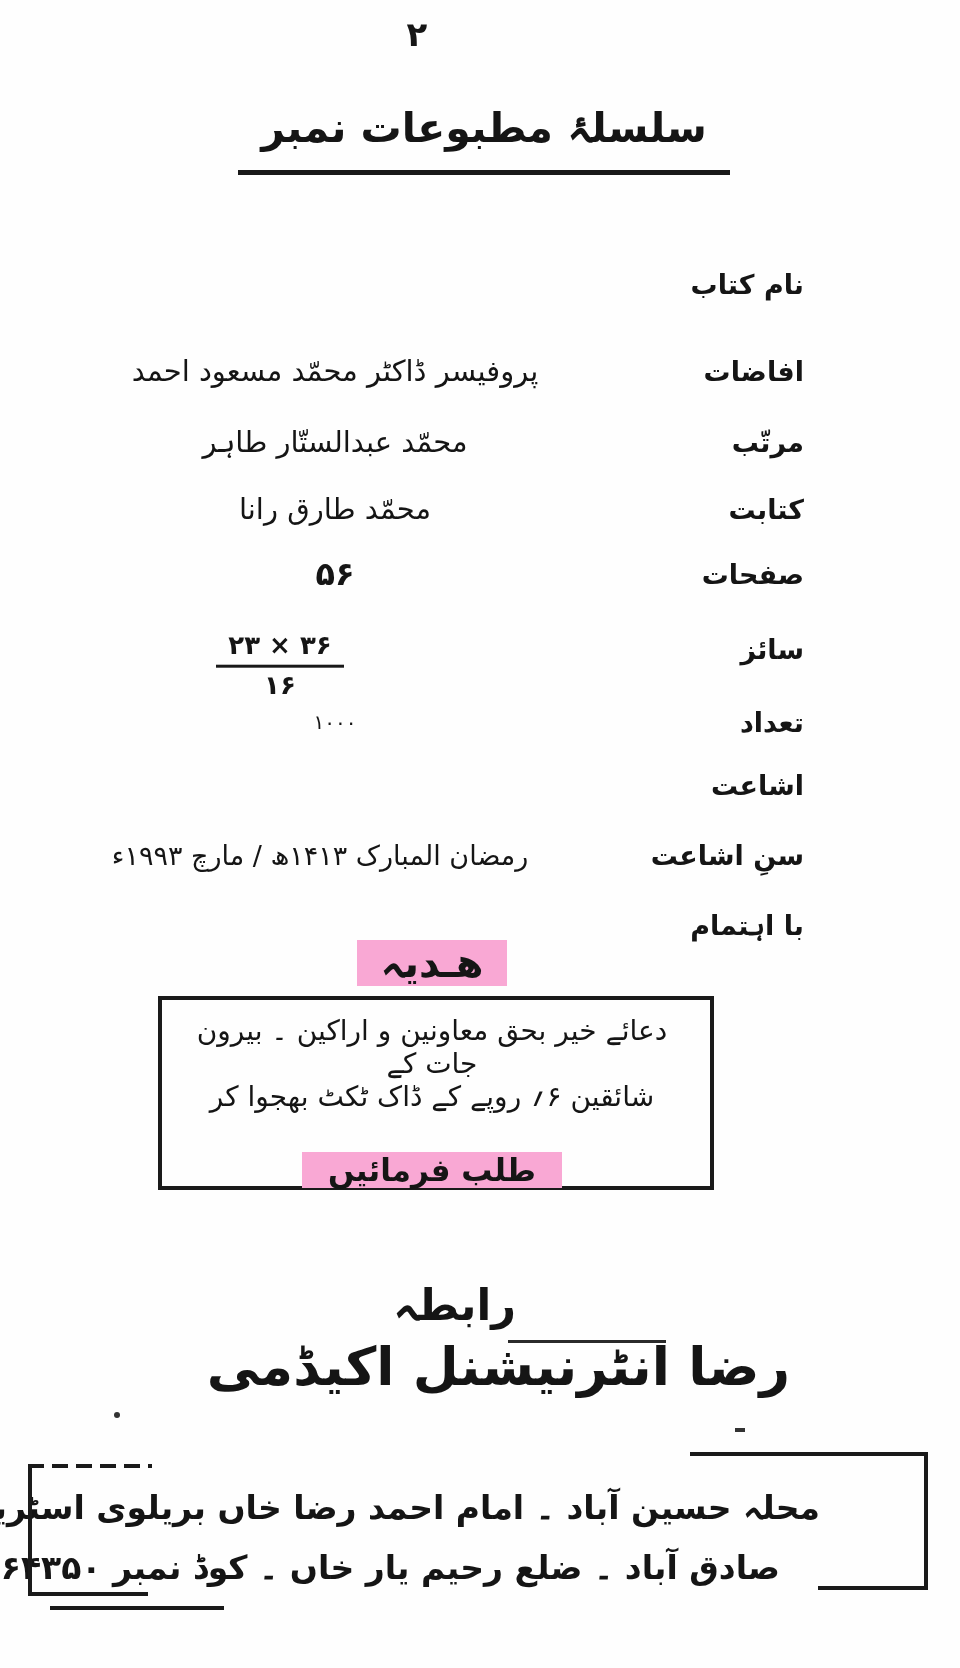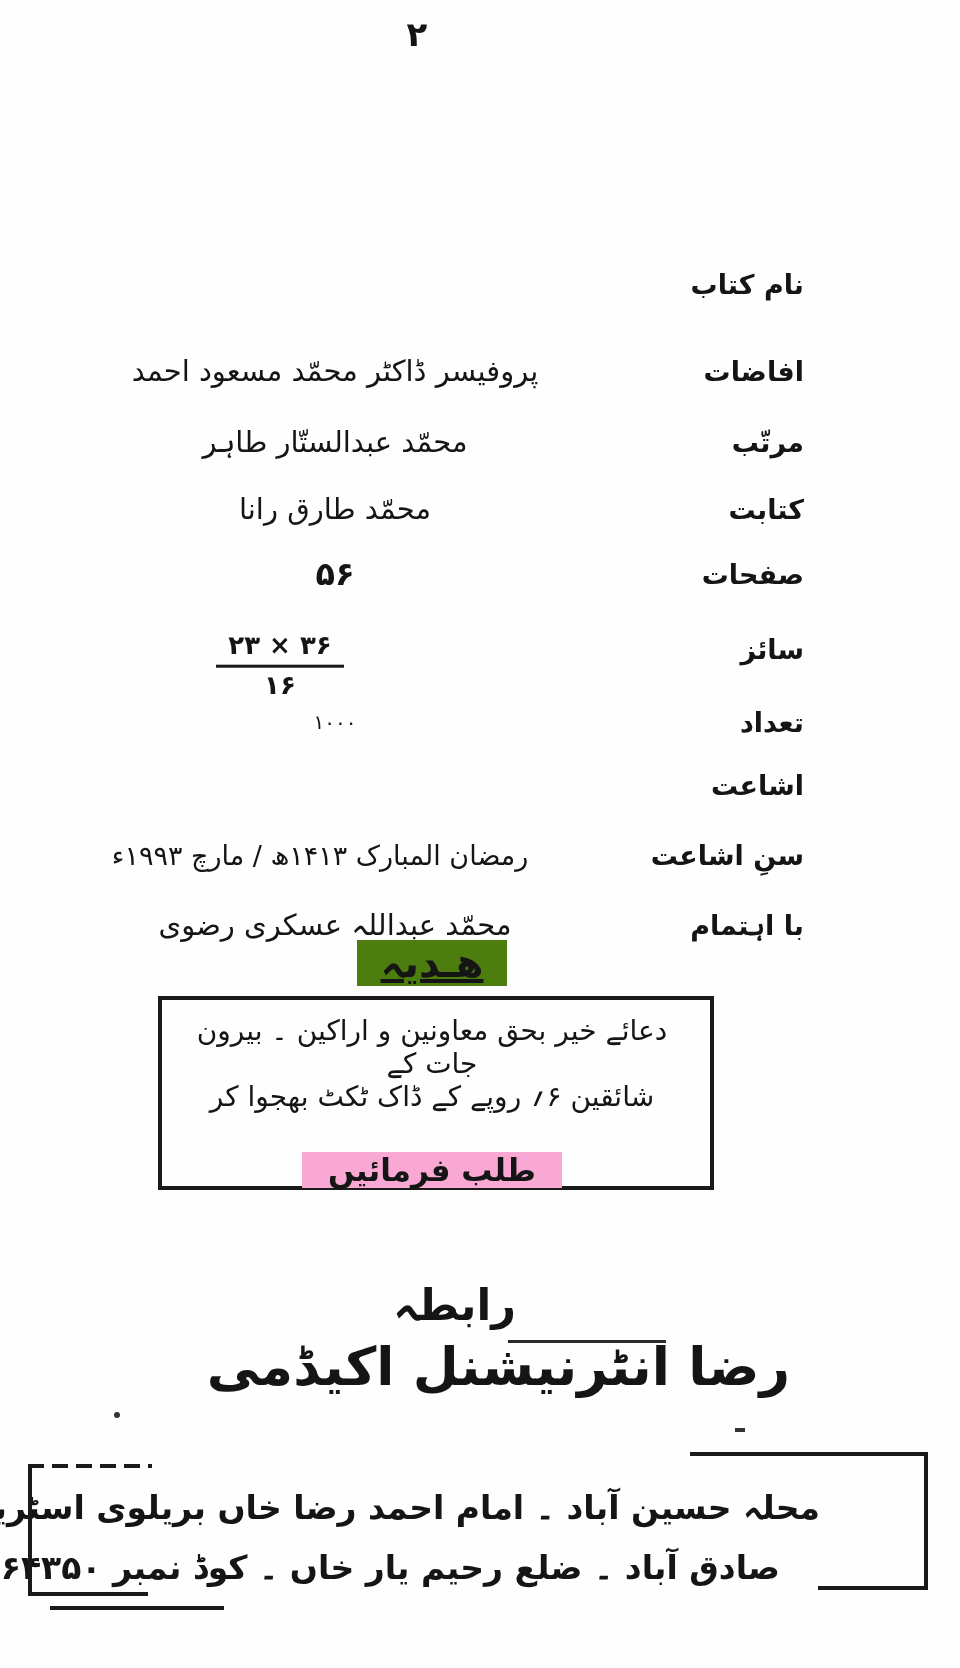--- a/index.html
+++ b/index.html
@@ -33,21 +33,21 @@
   .frac .num{display:block;border-bottom:3px solid #191919;padding:0 12px 5px;font-size:26px;font-weight:bold;}
   .frac .den{display:block;padding-top:3px;font-size:26px;font-weight:bold;}
   .row-qty{height:60px;}
   .row-qty .value{font-size:20px;font-weight:normal;}
   .row-edition{height:66px;}
   .row-year{height:74px;}
   .row-year .value{left:70px;width:500px;font-size:27px;}
   .row-care{height:66px;}
   
   .hadiya-heading{top:940px;left:158px;width:548px;text-align:center;font-size:40px;font-weight:bold;z-index:3;}
-  .hadiya-heading span{background:#4d7c0f;padding:0 24px;letter-spacing:6px;text-decoration:underline;}
+  .hadiya-heading span{background:#f9a8d4;padding:0 24px;letter-spacing:6px;}
   .hadiya-box{top:996px;left:158px;width:548px;height:186px;border:4px solid #1a1a1a;z-index:1;}
   .hadiya-line1{top:1014px;left:168px;width:528px;text-align:center;font-size:28px;z-index:2;}
   .hadiya-line2{top:1080px;left:168px;width:528px;text-align:center;font-size:28px;z-index:2;}
   .talab{top:1152px;left:158px;width:548px;text-align:center;font-size:31px;font-weight:600;z-index:3;}
   .talab span{background:#f9a8d4;padding:0 26px;}
   
   .rabta-word{top:1280px;left:396px;width:120px;text-align:center;font-size:43px;font-weight:bold;}
   .rabta-line{top:1340px;left:508px;width:158px;height:3px;background:#2a2a2a;}
   
   .academy{top:1336px;left:110px;width:680px;text-align:right;font-size:53px;font-weight:bold;white-space:nowrap;}
@@ -67,20 +67,21 @@
   .speck1{top:1412px;left:114px;width:6px;height:6px;border-radius:50%;background:#333;}
   .speck2{top:1428px;left:735px;width:10px;height:4px;background:#333;}
 </style>
 </head>
 <body>
 
 <div class="page">
 
   <div class="abs page-number">۲</div>
 
+  <div class="abs series-heading">سلسلۂ مطبوعات نمبر</div>
 
   <div class="abs details">
 
     <div class="detail-row row-title">
       <div class="label">نام کتاب</div>
     </div>
 
     <div class="detail-row row-author">
       <div class="label">افاضات</div>
       <div class="value">پروفیسر ڈاکٹر محمّد مسعود احمد</div>
@@ -120,21 +121,20 @@
       <div class="label">اشاعت</div>
     </div>
 
     <div class="detail-row row-year">
       <div class="label">سنِ اشاعت</div>
       <div class="value">رمضان المبارک ۱۴۱۳ھ / مارچ ۱۹۹۳ء</div>
     </div>
 
     <div class="detail-row row-care">
       <div class="label">با اہتمام</div>
-      <div class="value">محمّد عبداللہ عسکری رضوی</div>
     </div>
 
   </div>
 
   <div class="abs hadiya-heading">
     <span>ھـدیہ</span>
   </div>
 
   <div class="abs hadiya-box"></div>
 

